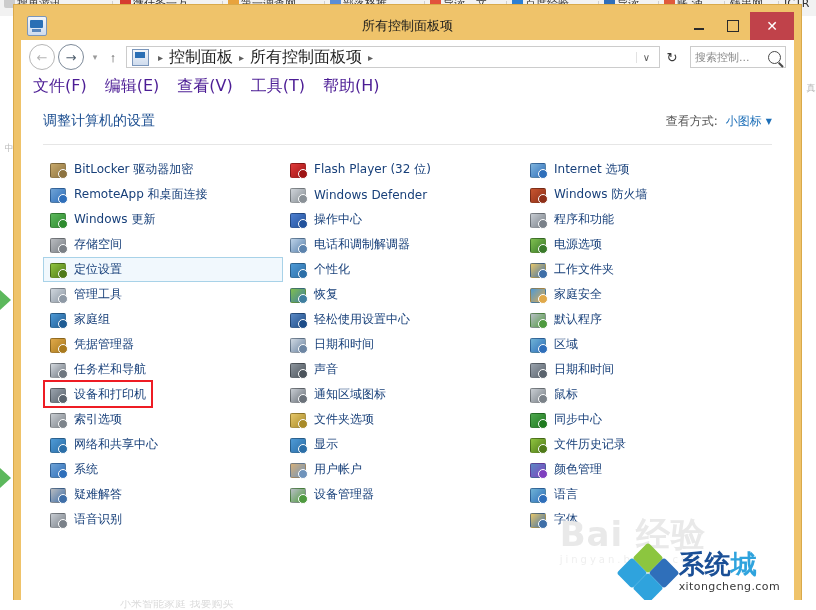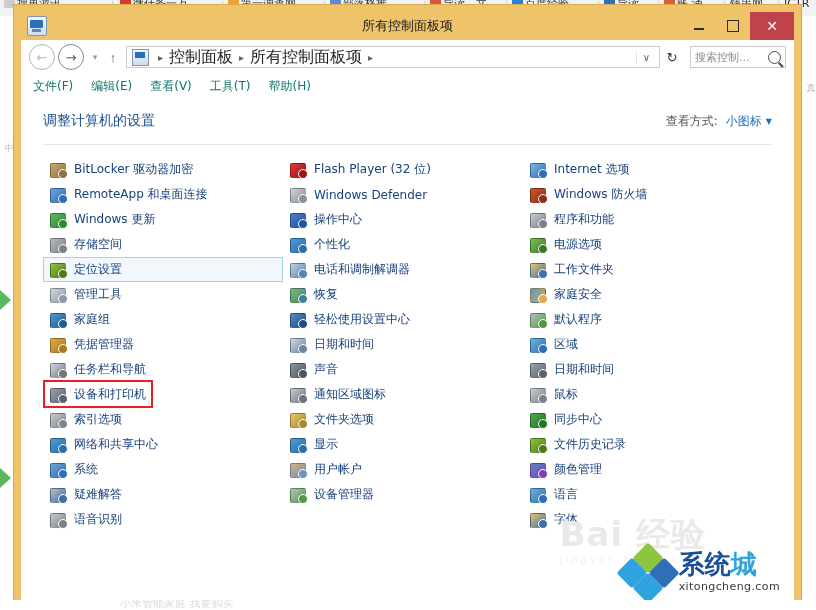--- a/index.html
+++ b/index.html
@@ -278,22 +278,22 @@
 
   
   .menubar {
     height: 24px;
     display: flex;
     align-items: center;
     padding-left: 12px;
     background: #ffffff;
   }
   .menuitem {
-    font-size: 12px;
-    color: #0f766e;
+    font-size: 16px;
+    color: #4c1d95;
     margin-right: 18px;
     font-family: "DejaVu Sans", sans-serif;
   }
 
   
   .content {
     position: relative;
     height: 507px;
     background: #ffffff;
     padding: 0 22px;
@@ -694,31 +694,31 @@
             </div>
             <div class="cpitem">
               <span class="ico">
                 <i class="base" style="background: linear-gradient(135deg, rgb(78, 127, 208), rgb(34, 82, 156)); border: 1px solid rgba(0, 0, 0, 0.22);"></i>
                 <i class="badge" style="background: rgb(34, 82, 156);"></i>
               </span>
               <span class="label">操作中心</span>
             </div>
             <div class="cpitem">
               <span class="ico">
+                <i class="base" style="background: linear-gradient(135deg, rgb(188, 210, 232), rgb(92, 131, 173)); border: 1px solid rgba(0, 0, 0, 0.22);"></i>
+                <i class="badge" style="background: rgb(92, 131, 173);"></i>
+              </span>
+              <span class="label">电话和调制解调器</span>
+            </div>
+            <div class="cpitem">
+              <span class="ico">
                 <i class="base" style="background: linear-gradient(135deg, rgb(78, 154, 214), rgb(44, 111, 168)); border: 1px solid rgba(0, 0, 0, 0.22);"></i>
                 <i class="badge" style="background: rgb(44, 111, 168);"></i>
               </span>
               <span class="label">个性化</span>
-            </div>
-            <div class="cpitem">
-              <span class="ico">
-                <i class="base" style="background: linear-gradient(135deg, rgb(188, 210, 232), rgb(92, 131, 173)); border: 1px solid rgba(0, 0, 0, 0.22);"></i>
-                <i class="badge" style="background: rgb(92, 131, 173);"></i>
-              </span>
-              <span class="label">电话和调制解调器</span>
             </div>
             <div class="cpitem">
               <span class="ico">
                 <i class="base" style="background: linear-gradient(135deg, rgb(127, 191, 79), rgb(63, 127, 159)); border: 1px solid rgba(0, 0, 0, 0.22);"></i>
                 <i class="badge" style="background: rgb(63, 127, 159);"></i>
               </span>
               <span class="label">恢复</span>
             </div>
             <div class="cpitem">
               <span class="ico">

